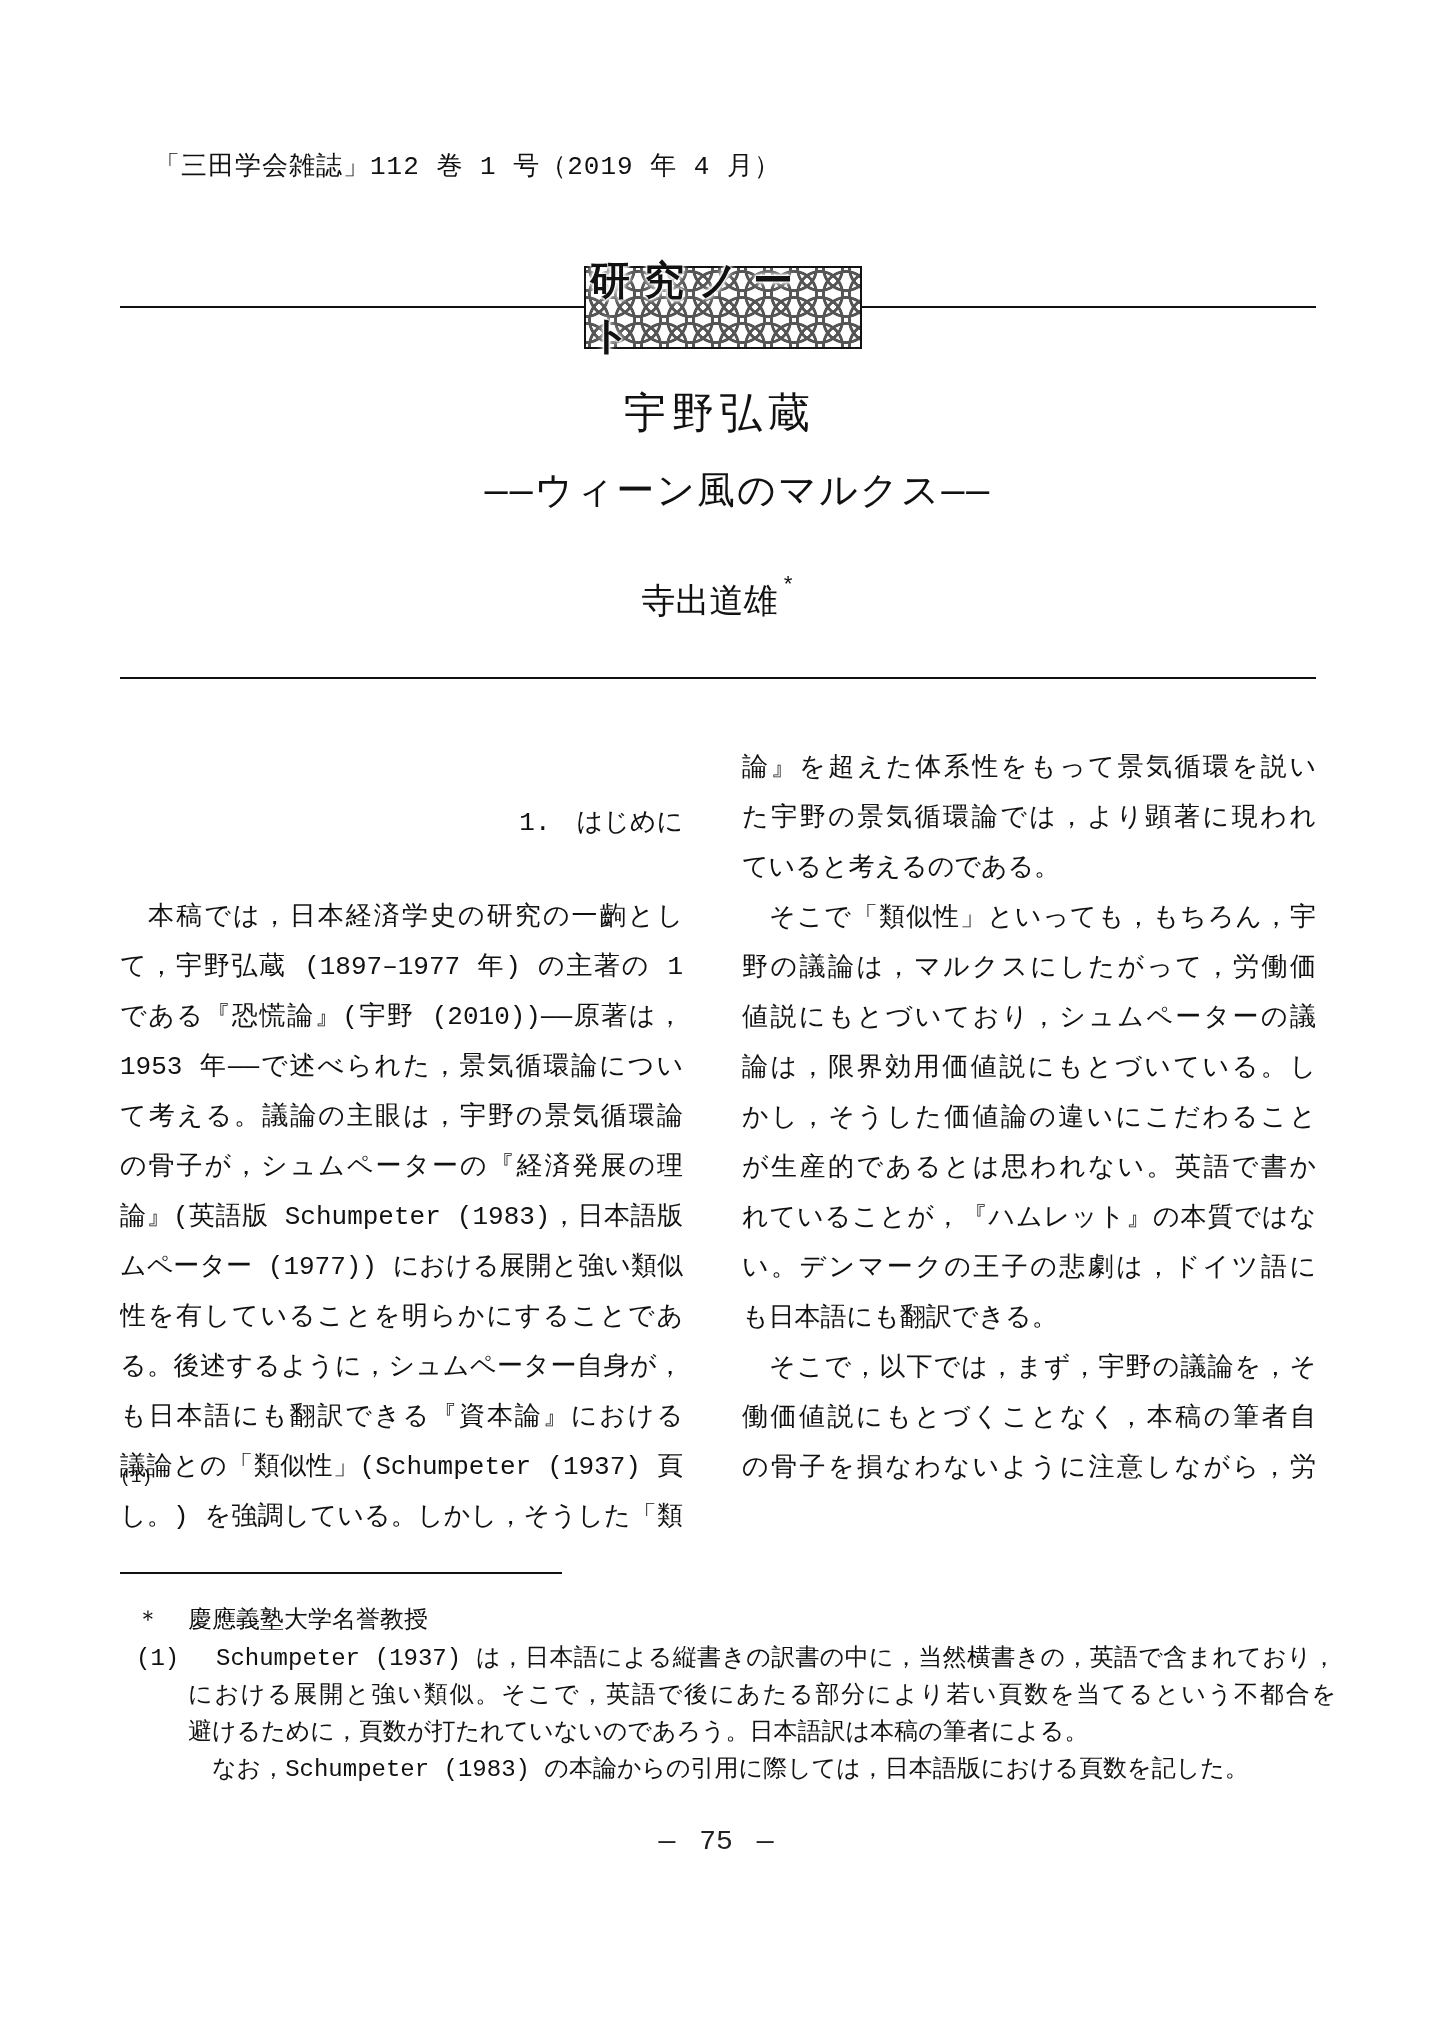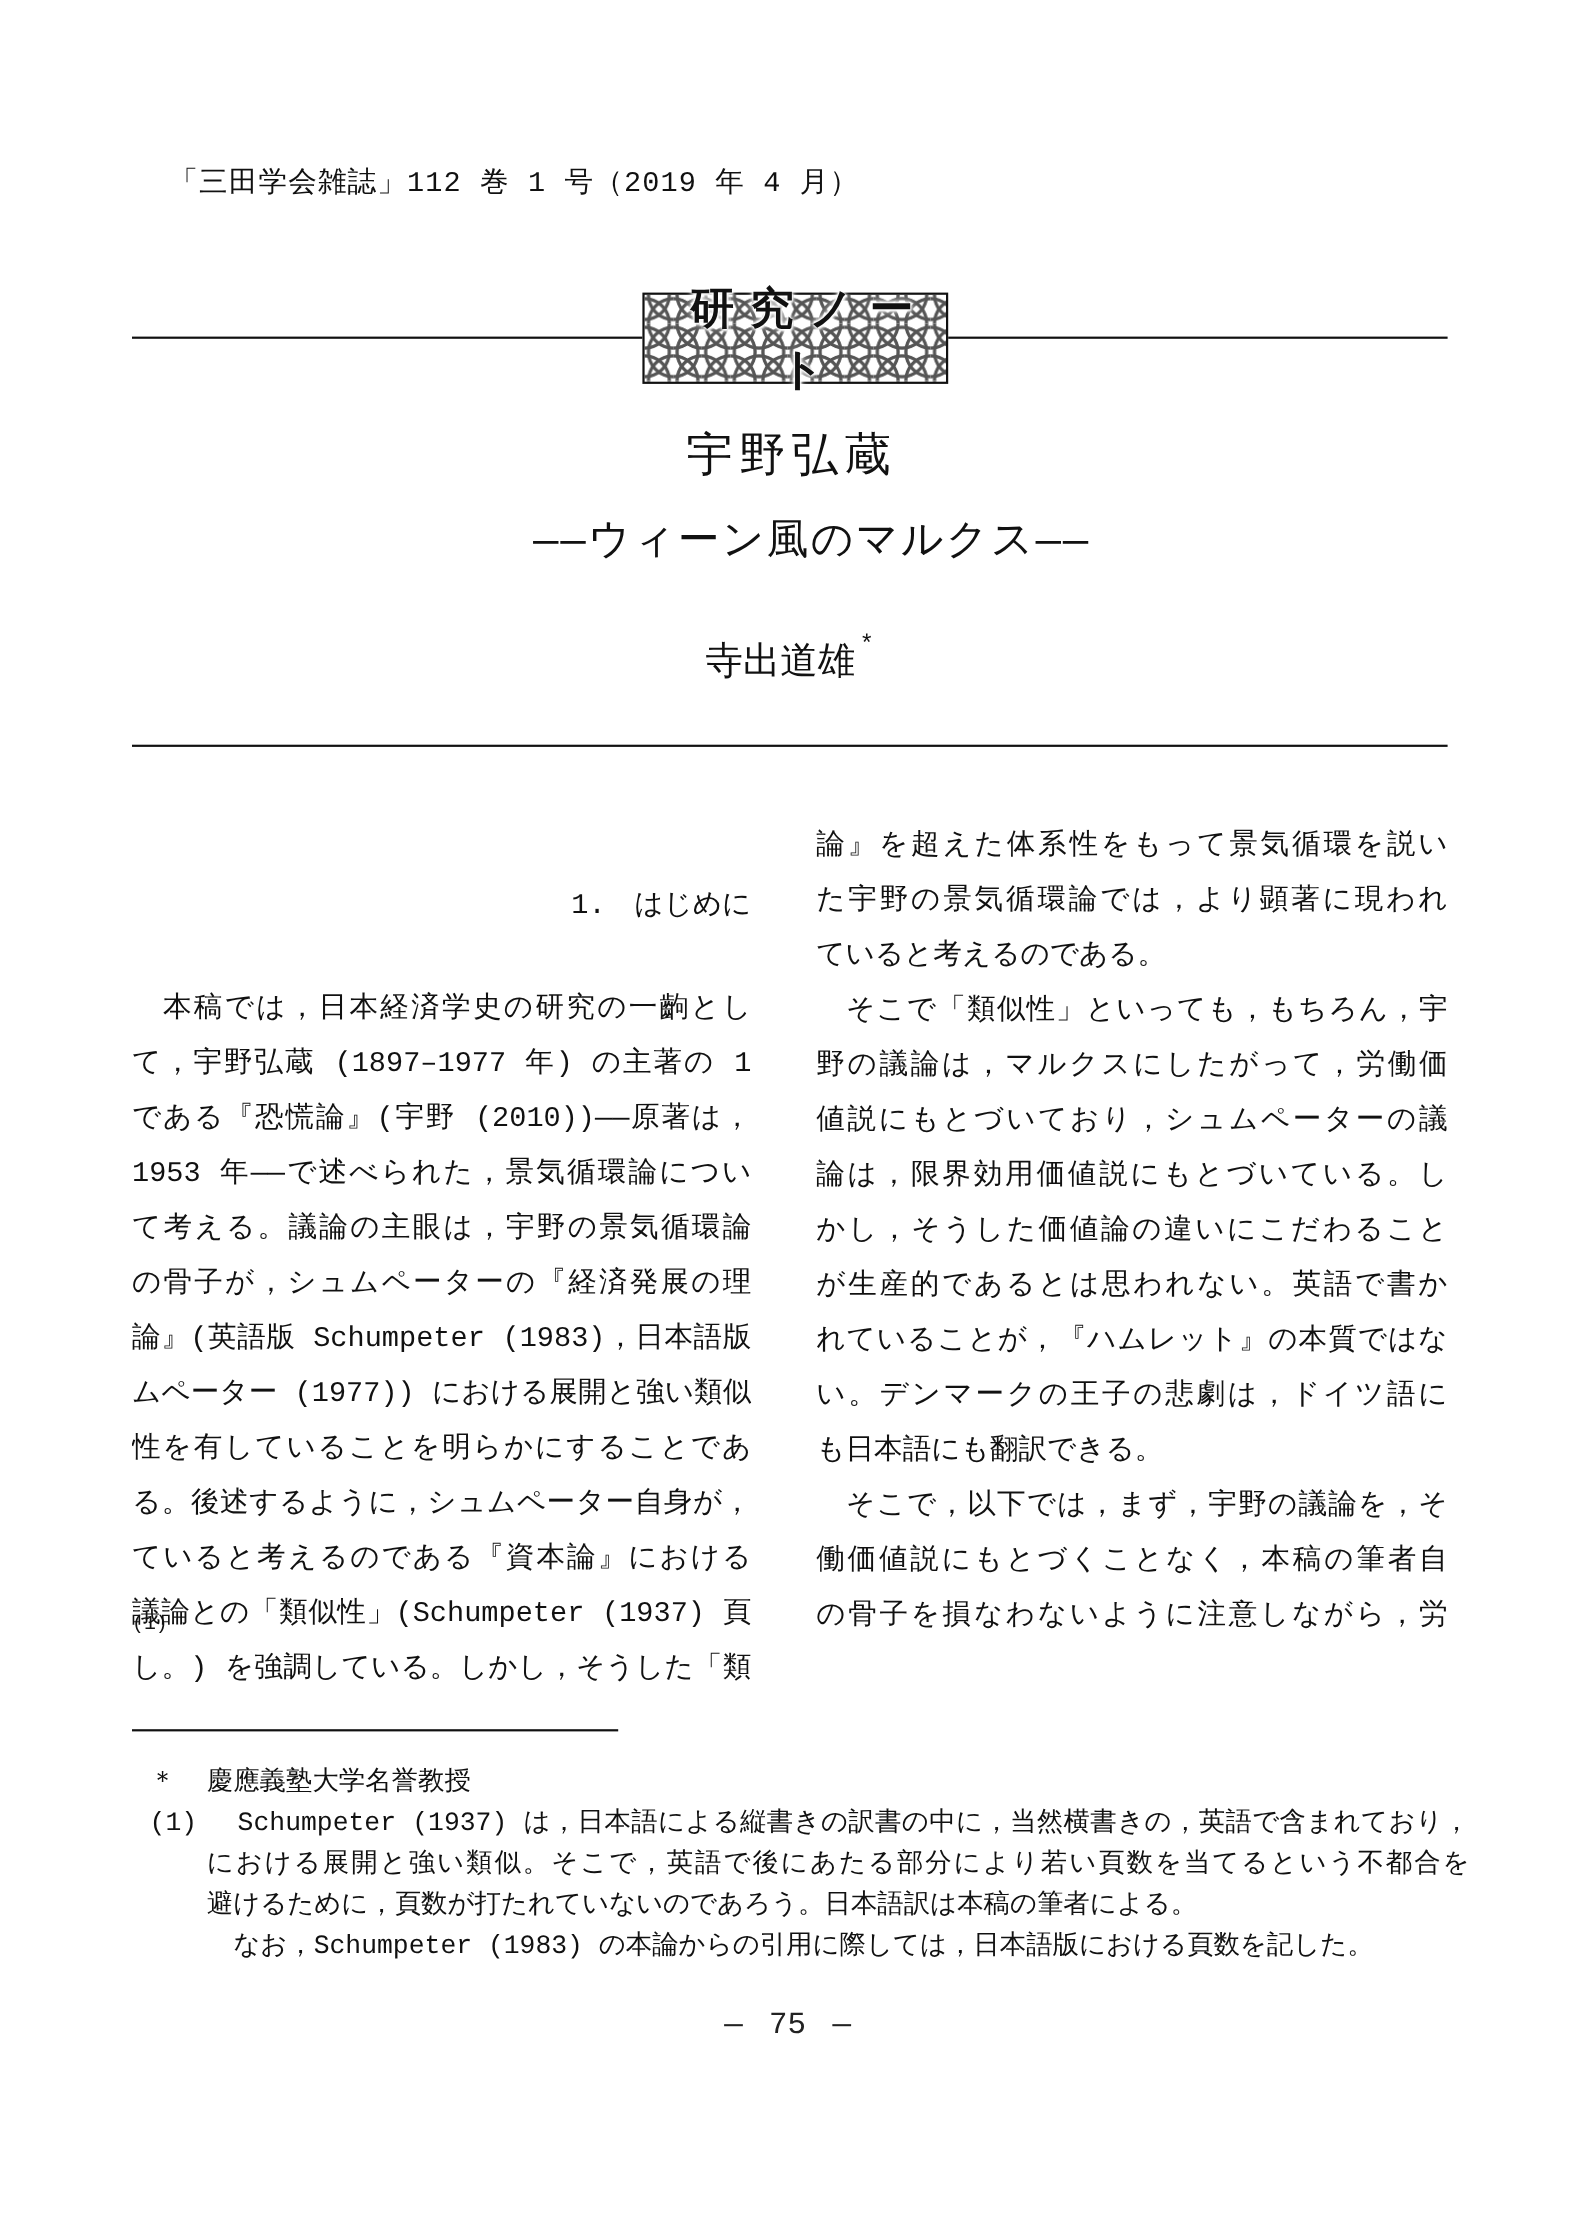--- a/index.html
+++ b/index.html
@@ -15,23 +15,22 @@
     border:2px solid #111;display:flex;align-items:center;justify-content:center;
     background-color:#fff;
     background-image:
       radial-gradient(circle at 0 0, transparent 56%, #555 58%, #555 64%, transparent 66%),
       radial-gradient(circle at 100% 0, transparent 56%, #555 58%, #555 64%, transparent 66%),
       radial-gradient(circle at 0 100%, transparent 56%, #555 58%, #555 64%, transparent 66%),
       radial-gradient(circle at 100% 100%, transparent 56%, #555 58%, #555 64%, transparent 66%);
     background-size:26px 26px;
   }
   .rubric-text{
-    font-size:40px;font-weight:bold;letter-spacing:14px;padding-left:26px;color:#111;
+    font-size:40px;font-weight:bold;letter-spacing:14px;padding-left:4px;color:#111;
     text-shadow:0 0 3px #fff,0 0 5px #fff,1px 1px 2px #fff,-1px -1px 2px #fff,0 0 8px #fff;
-    text-align:center;
   }
 
   .page-title{position:absolute;left:4px;top:385px;width:100%;text-align:center;
     font-size:42px;font-weight:normal;letter-spacing:6px;margin:0;}
   .page-subtitle{position:absolute;left:0;top:465px;width:100%;text-align:center;
     font-size:38px;letter-spacing:2px;margin-left:22px;}
   .author-line{position:absolute;left:0;top:578px;width:100%;text-align:center;font-size:34px;}
   .author-line sup{font-size:22px;vertical-align:top;position:relative;top:-4px;left:4px;}
 
   .title-rule{position:absolute;left:120px;top:677px;width:1196px;border-top:2px solid #111;}
@@ -81,21 +80,21 @@
         <div class="line">　本稿では，日本経済学史の研究の一齣とし</div>
         <div class="line">て，宇野弘蔵 (1897–1977 年) の主著の 1 つ</div>
         <div class="line">である『恐慌論』(宇野 (2010))——原著は，</div>
         <div class="line">1953 年——で述べられた，景気循環論につい</div>
         <div class="line">て考える。議論の主眼は，宇野の景気循環論</div>
         <div class="line">の骨子が，シュムペーターの『経済発展の理</div>
         <div class="line">論』(英語版 Schumpeter (1983)，日本語版 シュ</div>
         <div class="line">ムペーター (1977)) における展開と強い類似</div>
         <div class="line">性を有していることを明らかにすることであ</div>
         <div class="line">る。後述するように，シュムペーター自身が，</div>
-        <div class="line">ていると考えるのである『資本論』における</div>
+        <div class="line">も日本語にも翻訳できる『資本論』における</div>
         <div class="line">議論との「類似性」(Schumpeter (1937) 頁数な</div>
         <div class="line">し。) を強調している。しかし，そうした「類</div>
       </div>
   <div class="fn-mark-float" style="top: 670px;">(1)</div>
     </div>
 
   <div class="col col-right">
     <div>
         <div class="line">論』を超えた体系性をもって景気循環を説い</div>
         <div class="line">た宇野の景気循環論では，より顕著に現われ</div>

